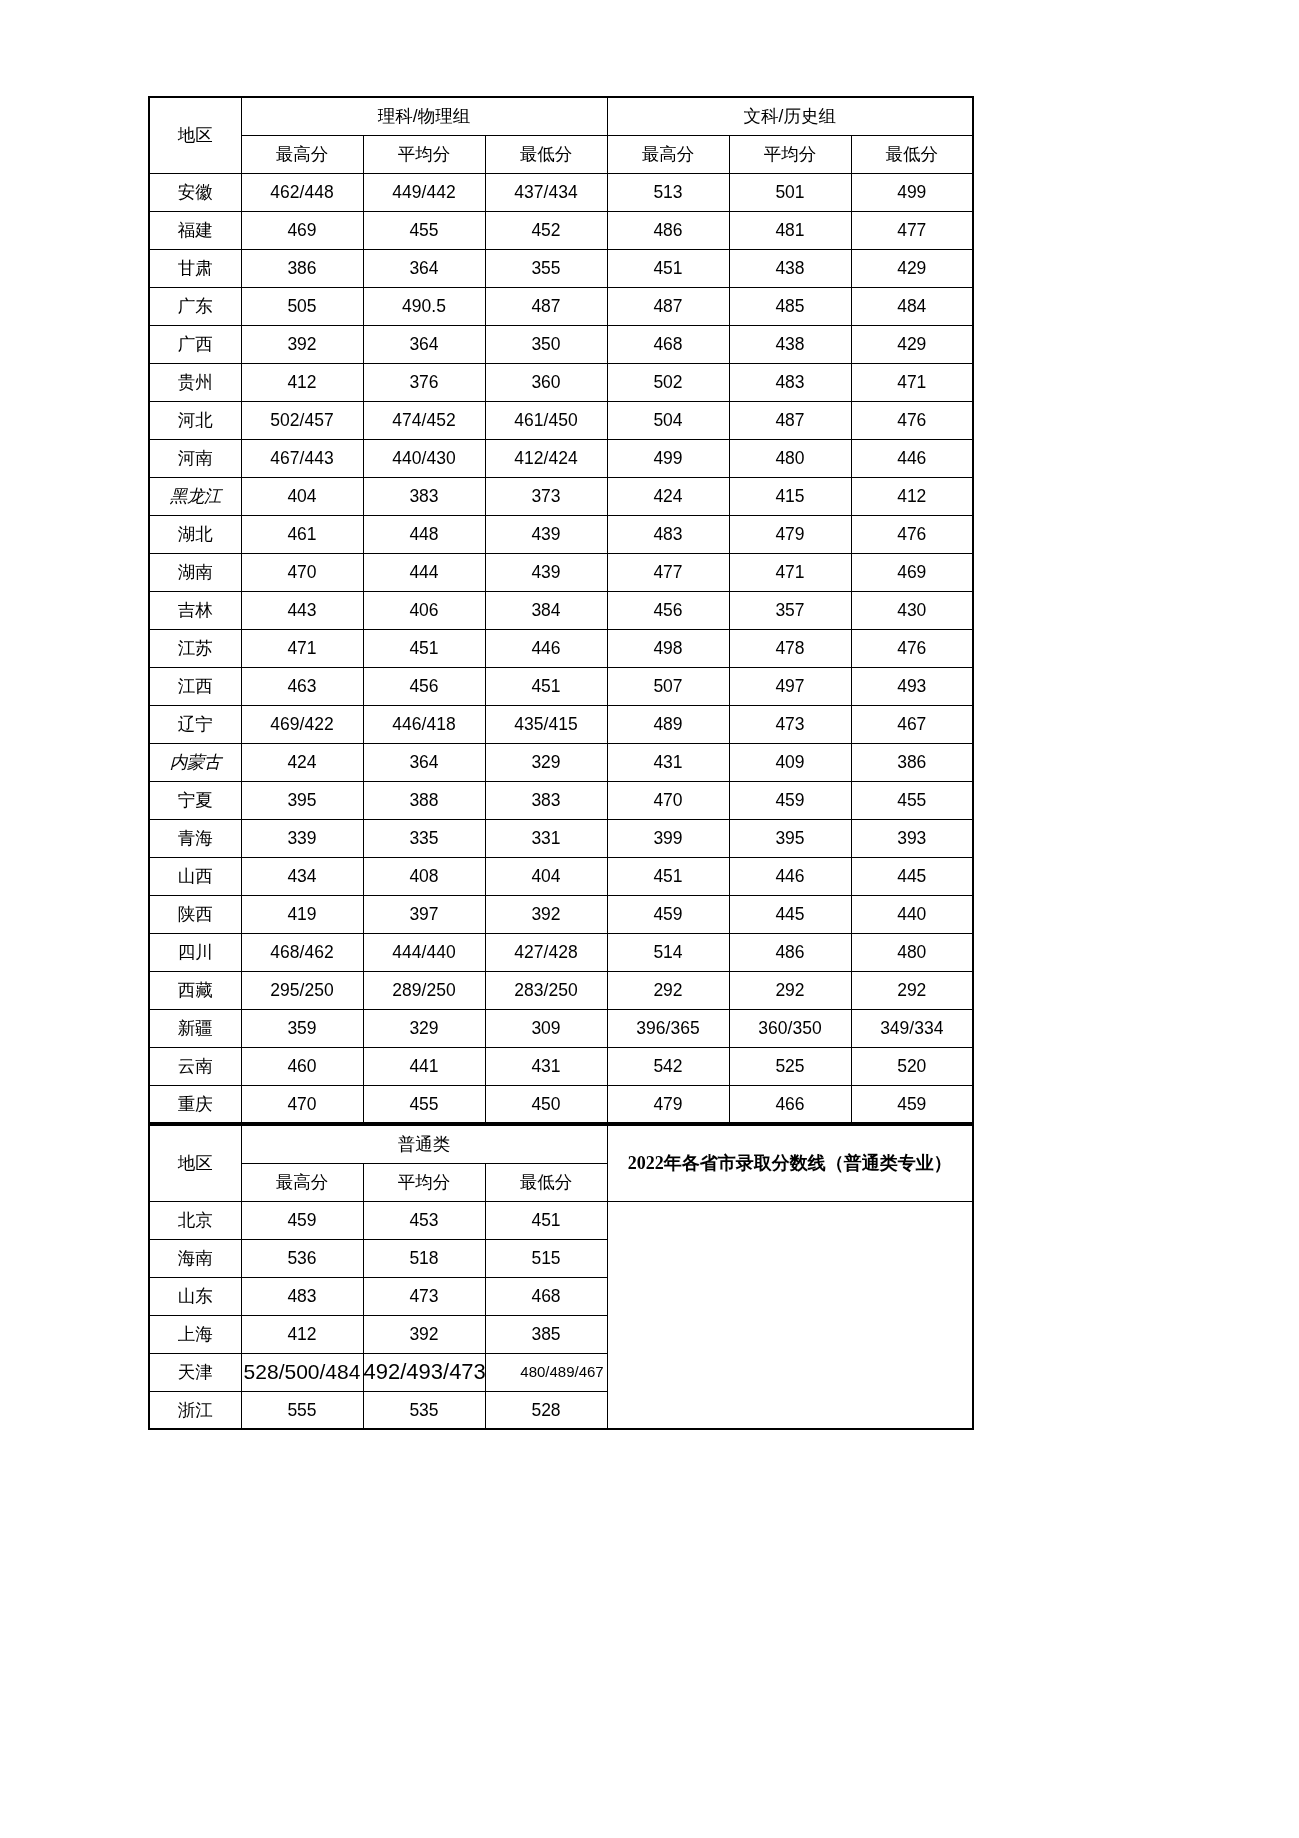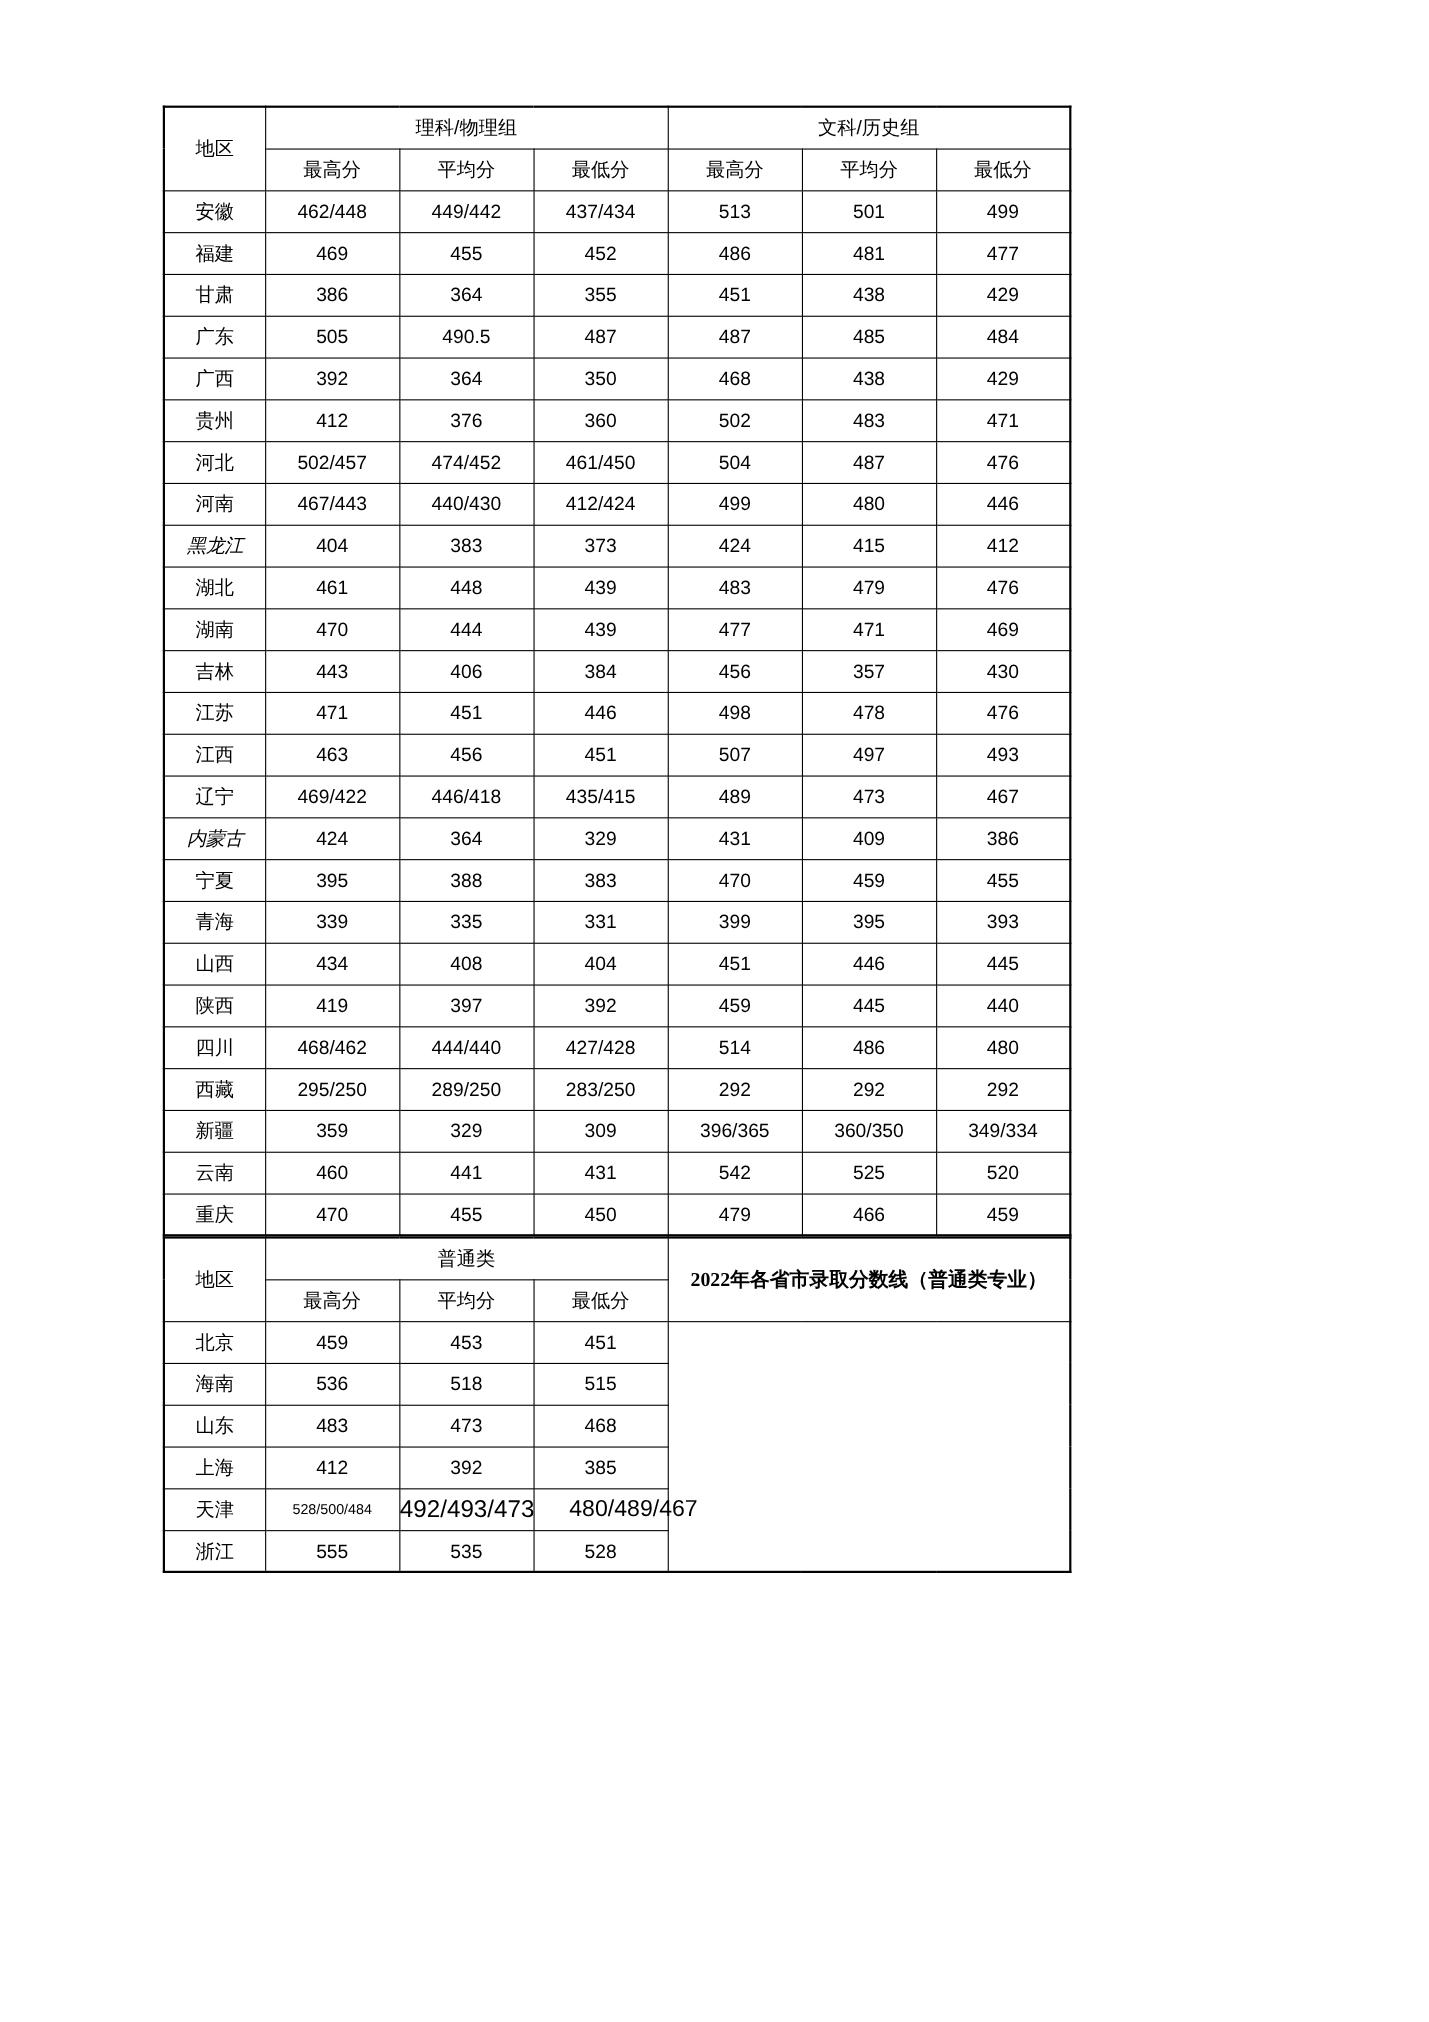--- a/index.html
+++ b/index.html
@@ -394,23 +394,23 @@
           <td class="value vsep-strong">468</td>
         </tr>
         <tr>
           <td class="region frame-left">上海</td>
           <td class="value">412</td>
           <td class="value">392</td>
           <td class="value vsep-strong">385</td>
         </tr>
         <tr>
           <td class="region frame-left">天津</td>
-          <td class="value" style="font-size: 13px;">528/500/484</td>
+          <td class="value" style="font-size: 21px;">528/500/484</td>
           <td class="value" style="font-size: 22px;">492/493/473</td>
-          <td class="value vsep-strong" style="font-size: 21px; padding-left: 32px;">480/489/467</td>
+          <td class="value vsep-strong" style="font-size: 15px; padding-left: 32px;">480/489/467</td>
         </tr>
         <tr>
           <td class="region frame-left frame-bot">浙江</td>
           <td class="value frame-bot">555</td>
           <td class="value frame-bot">535</td>
           <td class="value vsep-strong frame-bot">528</td>
         </tr>
       </tbody>
   </table>
 

